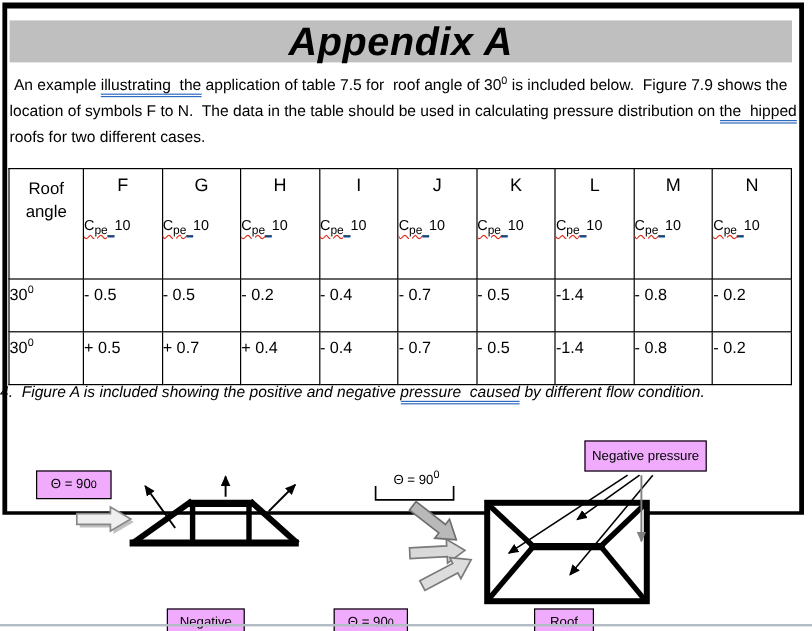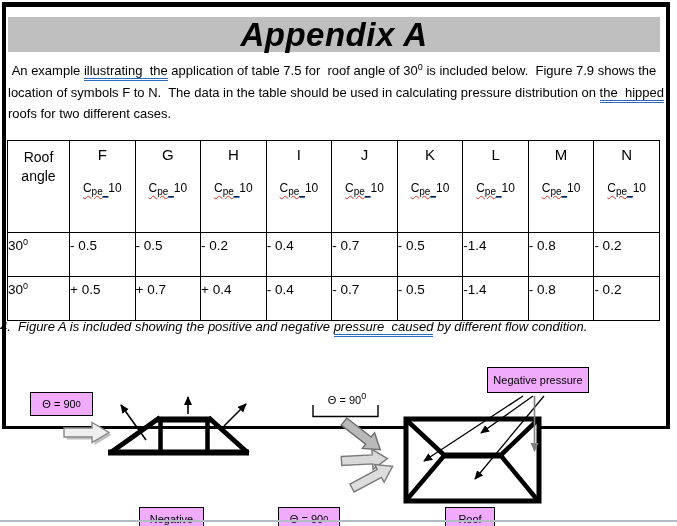--- a/index.html
+++ b/index.html
@@ -21,21 +21,21 @@
   .para1{position:absolute;left:8px;top:60px;width:658px;}
   .note{position:absolute;left:0;top:316px;width:662px;font-style:italic;}
   .gram{border-bottom:3px double #2f6bbf;}
   sup{font-size:9px;line-height:0;}
   
   table.coef-table{position:absolute;left:7px;top:140px;width:653px;border-collapse:collapse;table-layout:fixed;}
   .coef-table th,.coef-table td{border:1.6px solid #000;padding:0;font-weight:normal;}
   .coef-table .hrow th{height:86px;vertical-align:top;padding-top:5px;}
   .corner{font-size:14px;line-height:19px;text-align:center;padding-top:2px;}
   .letter{font-size:15px;text-align:center;}
-  .coefline{margin-top:18px;font-size:12px;text-align:center;white-space:nowrap;}
+  .coefline{margin-top:18px;font-size:12px;text-align:left;white-space:nowrap;}
   .spell{text-decoration-line:underline;text-decoration-style:wavy;text-decoration-color:#e0301e;text-decoration-thickness:1px;text-underline-offset:3px;}
   .us{text-decoration-line:underline;text-decoration-style:solid;text-decoration-color:#2f6bbf;text-decoration-thickness:2px;}
   .vrow td{height:38px;vertical-align:top;padding-top:5px;text-align:left;font-size:13.5px;white-space:pre;}
   
   .figlabel{
     position:absolute;border:1px solid #000;background:#f0abfc;font-size:11px;
     display:flex;align-items:center;justify-content:center;box-sizing:border-box;white-space:pre;
   }
   .lbl-theta-left{left:30px;top:392px;width:63px;height:24px;}
   .lbl-neg{left:487px;top:367px;width:102px;height:26px;}

